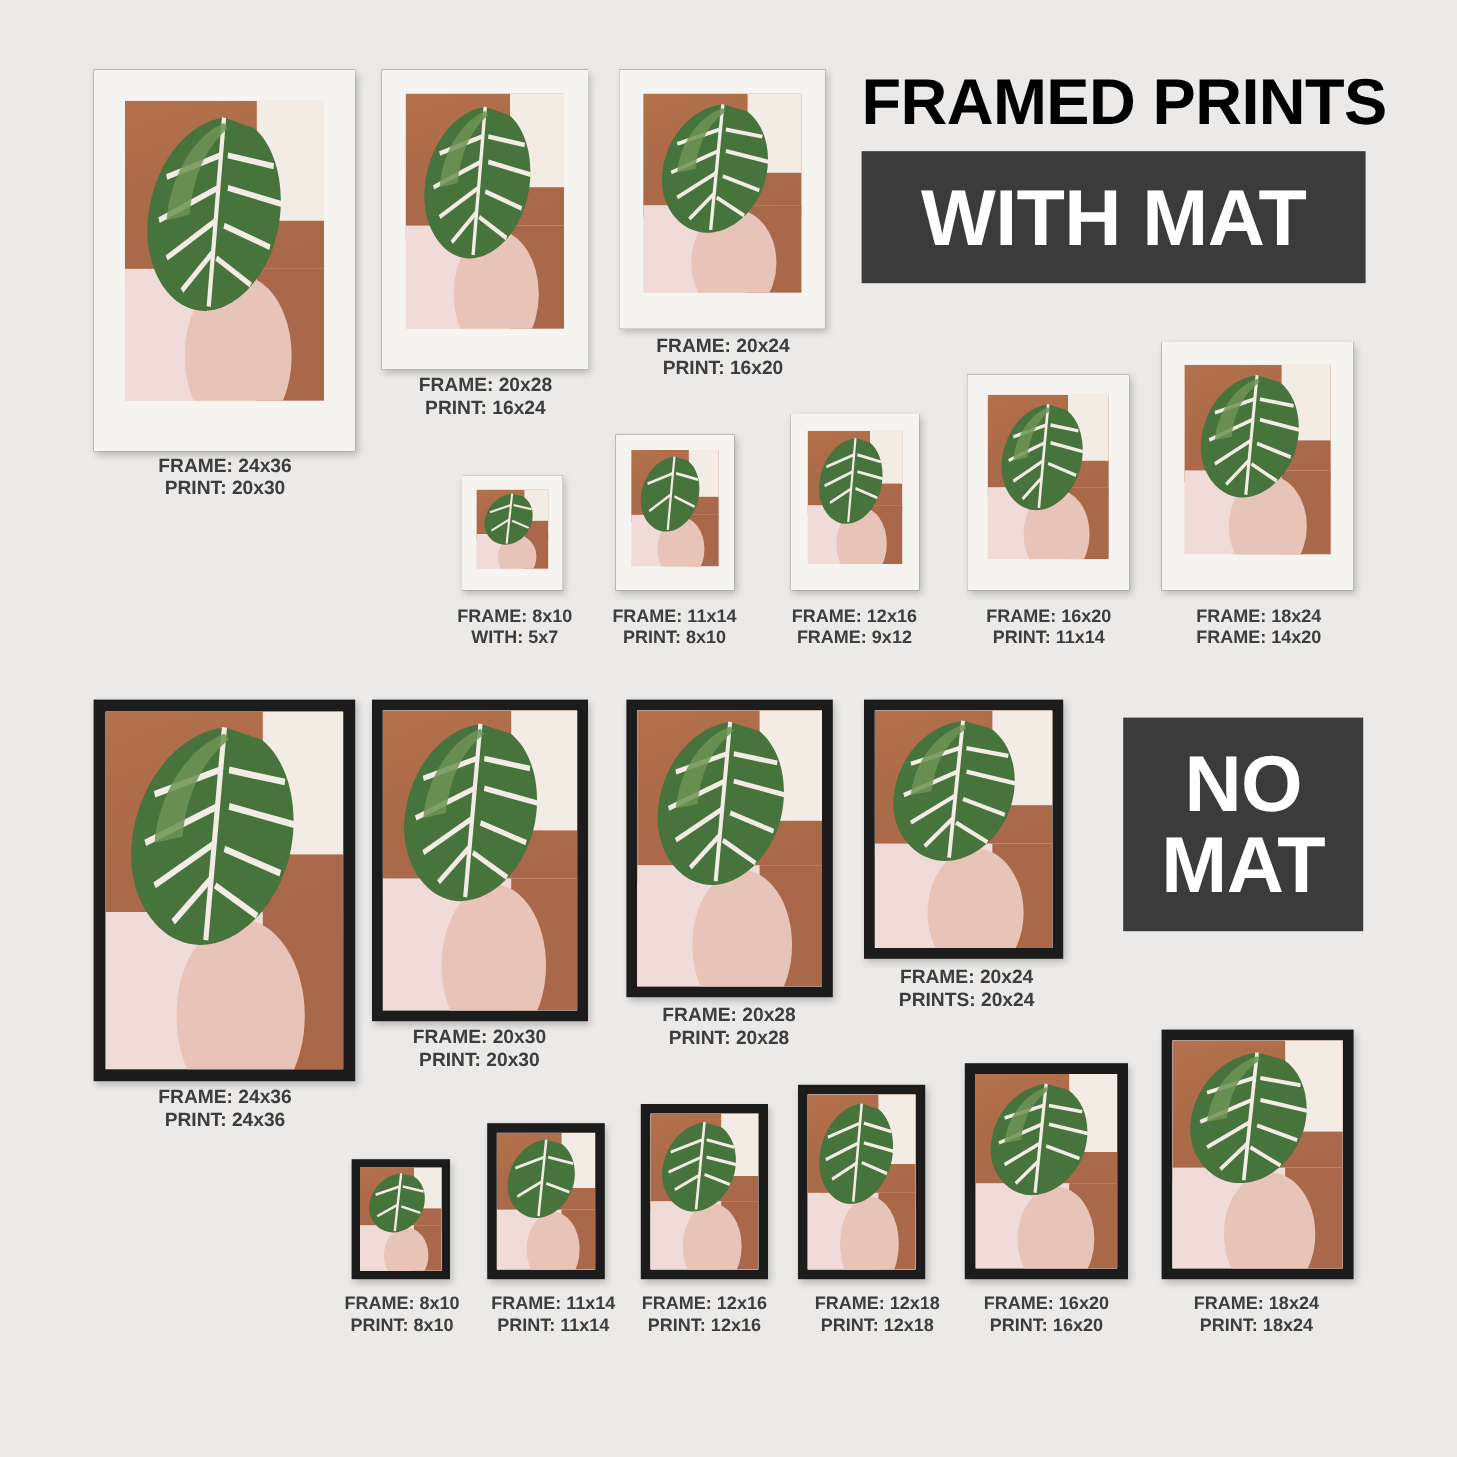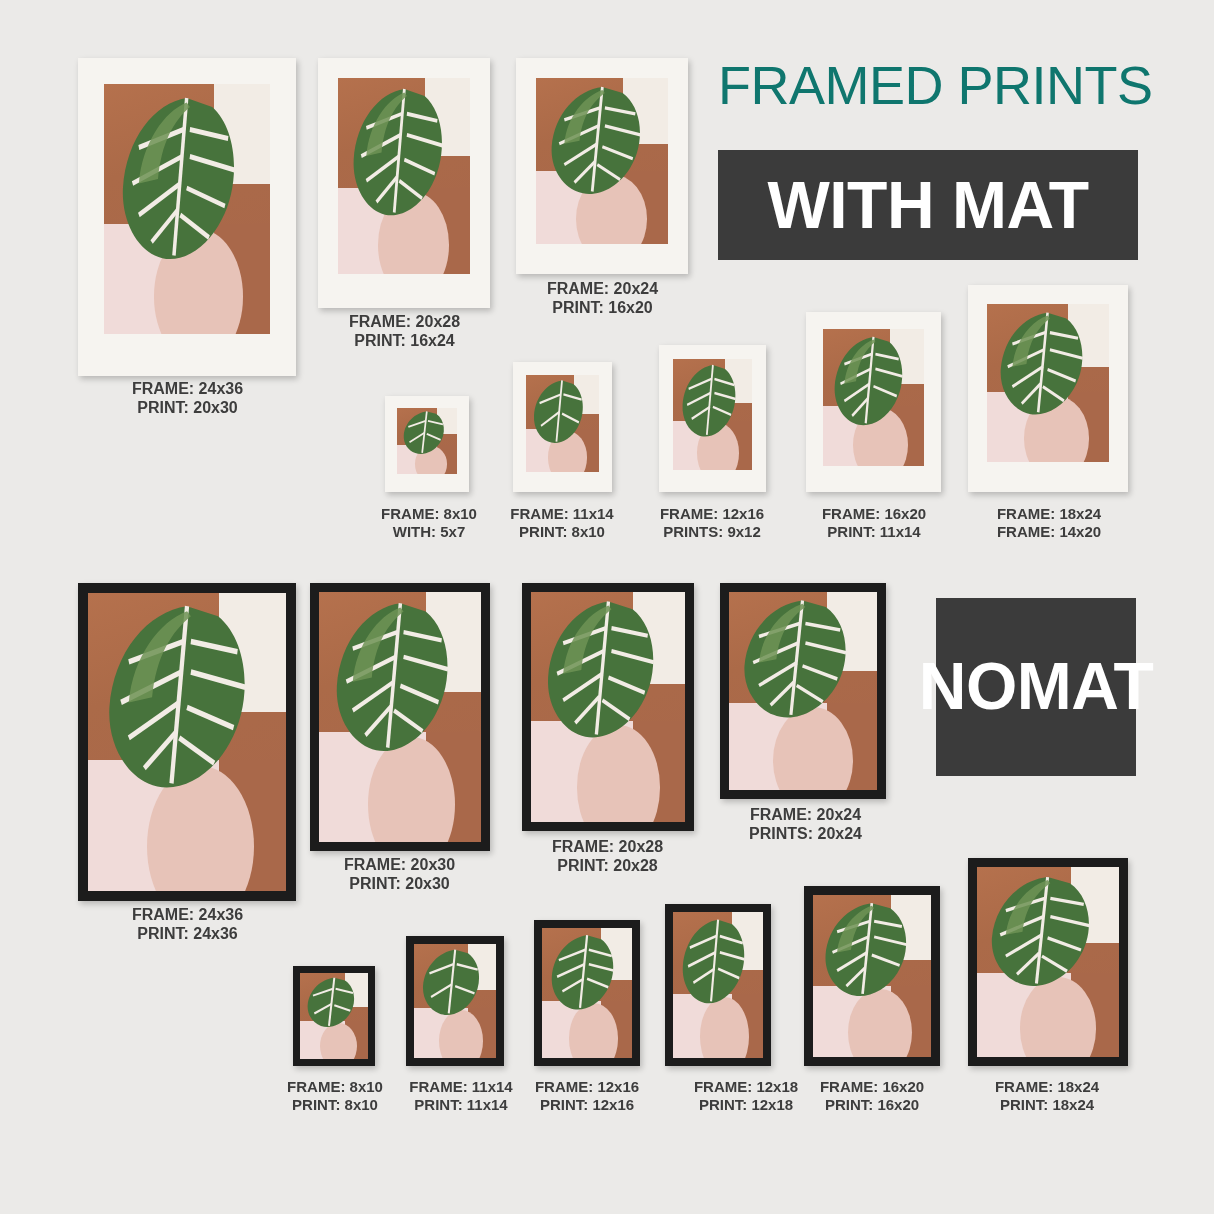--- a/index.html
+++ b/index.html
@@ -9,39 +9,39 @@
     background:#ebeae8;
     font-family:"Liberation Sans", sans-serif;
     position:relative;
     overflow:hidden;
   }
   #stage { position:absolute; left:0; top:0; width:1214px; height:1214px; }
 
   
   .heading-dark {
     position:absolute;
-    font-weight:normal;
-    color:#0f766e;
+    font-weight:bold;
+    color:#000000;
     letter-spacing:-0.5px;
     white-space:nowrap;
   }
   .heading-block {
     position:absolute;
     background:#3b3b3b;
     color:#ffffff;
     font-weight:bold;
     letter-spacing:-0.5px;
     display:flex;
     align-items:center;
     justify-content:center;
     line-height:1.0;
     white-space:nowrap;
   }
   .heading-block.two-line {
-    flex-direction:row;
+    flex-direction:column;
     justify-content:center;
     line-height:1.02;
   }
 
   
   .frame {
     position:absolute;
     background:#1c1c1c;
     box-shadow:2px 3px 6px rgba(0,0,0,0.22);
   }
@@ -116,21 +116,21 @@
     padding:0 10px;
   }
 </style>
 </head>
 <body>
 
 <div id="stage">
 
   <div class="heading-dark" style="left:718px; top:54px; font-size:54px;">FRAMED PRINTS</div>
 
-  <div class="heading-block" style="left:718px; top:126px; width:420px; height:110px; font-size:66px;margin-top:24px;">WITH MAT</div>
+  <div class="heading-block" style="left:718px; top:126px; width:420px; height:110px; font-size:66px;">WITH MAT</div>
 
   <div class="heading-block two-line" style="left:936px; top:598px; width:200px; height:178px; font-size:66px;">
     <span>NO</span>
     <span>MAT</span>
   </div>
 
   <div class="frame" style="left:78px; top:58px; width:218px; height:318px;">
     <div class="mat"></div>
     <div class="art" style="left:26px; top:26px; right:26px; bottom:42px;">
       <div class="bg-rust"></div>
@@ -309,21 +309,21 @@
               <path d="M52 18 L78 24"></path>
               <path d="M52 32 L80 38"></path>
             <path d="M50 46 L74 54"></path>
           </g>
         </svg>
       </div>
     </div>
   </div>
   <div class="caption" style="left:653px; top:505px; width:118px; font-size:15px;">
     <div>FRAME: 12x16</div>
-    <div>PRINTS: 9x12</div>
+    <div>FRAME: 9x12</div>
   </div>
 
   <div class="frame" style="left:806px; top:312px; width:135px; height:180px;">
     <div class="mat"></div>
     <div class="art" style="left:17px; top:17px; right:17px; bottom:26px;">
       <div class="bg-rust"></div>
         <div class="rust-top"></div>
       <div class="cream-right"></div>
         <div class="pink-bottom"></div>
       <div class="rust-bottom-right"></div>
@@ -612,21 +612,21 @@
               <path d="M47 32 L16 44"></path>
             <path d="M46 46 L22 58"></path>
               <path d="M52 18 L78 24"></path>
               <path d="M52 32 L80 38"></path>
             <path d="M50 46 L74 54"></path>
           </g>
         </svg>
       </div>
     </div>
   </div>
-  <div class="caption" style="left:685px; top:1078px; width:122px; font-size:15px;">
+  <div class="caption" style="left:670px; top:1078px; width:122px; font-size:15px;">
     <div>FRAME: 12x18</div>
     <div>PRINT: 12x18</div>
   </div>
 
   <div class="frame" style="left:804px; top:886px; width:136px; height:180px;">
     <div class="art" style="left:9px; top:9px; right:9px; bottom:9px;">
       <div class="bg-rust"></div>
         <div class="rust-top"></div>
       <div class="cream-right"></div>
         <div class="pink-bottom"></div>

